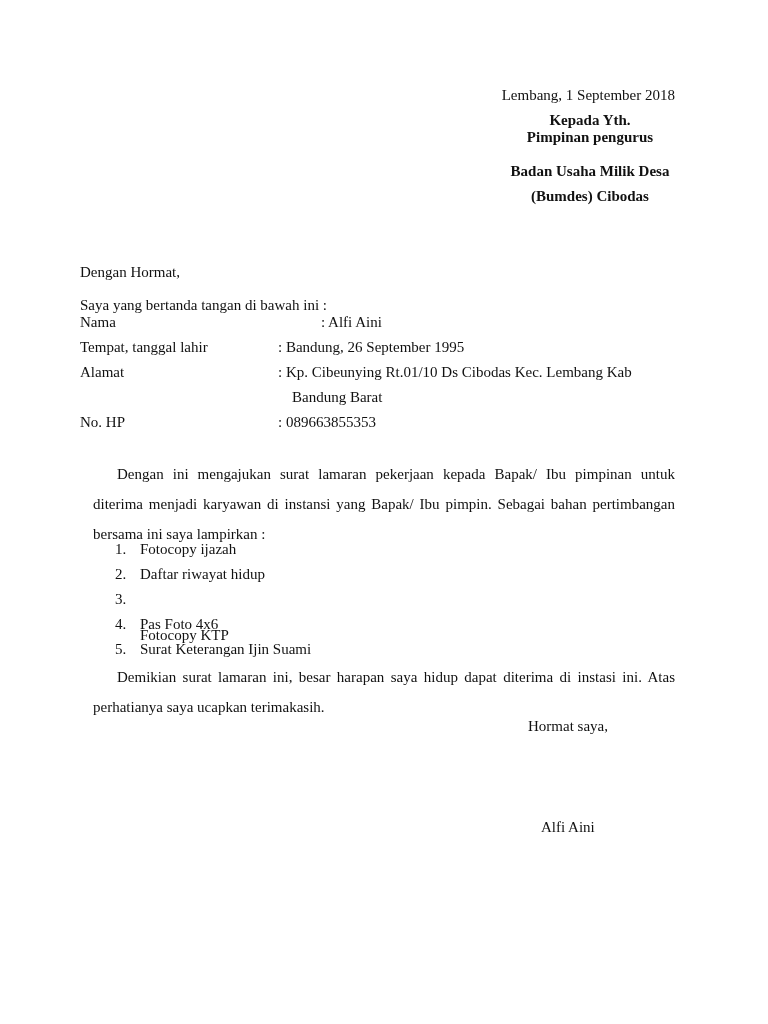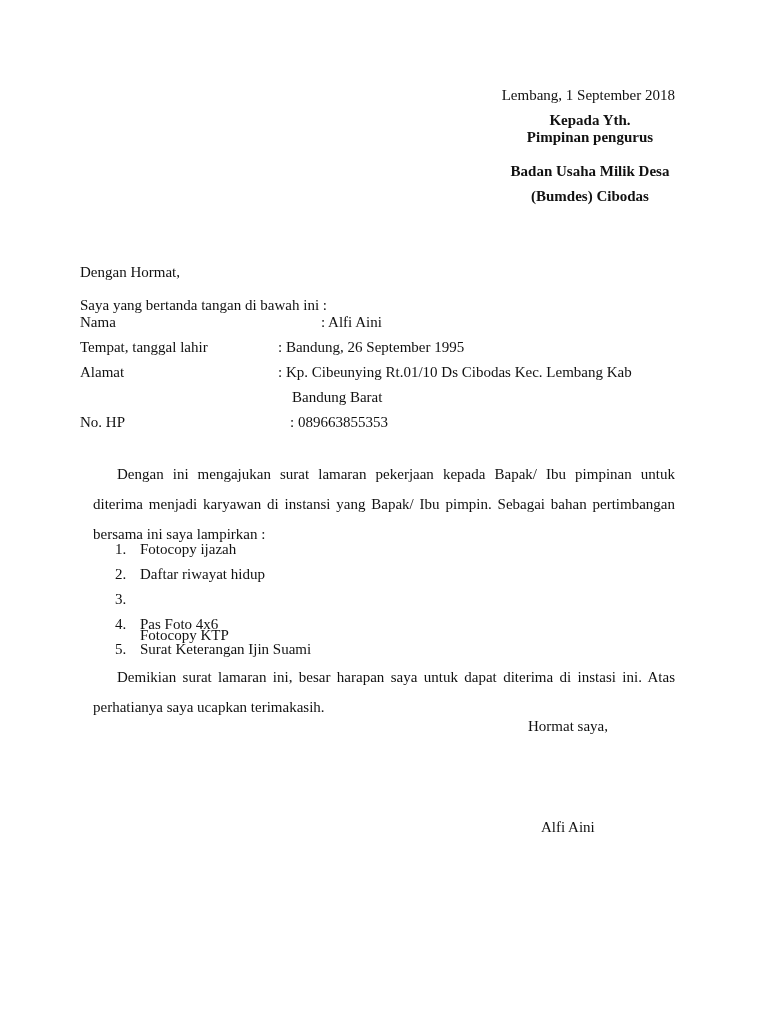--- a/index.html
+++ b/index.html
@@ -51,33 +51,33 @@
   <div class="abs colon" style="top:313px;margin-left:43px;">: Alfi Aini</div>
 
   <div class="abs left" style="top:338px;">Tempat, tanggal lahir</div>
   <div class="abs colon" style="top:338px;">: Bandung, 26 September 1995</div>
 
   <div class="abs left" style="top:363px;">Alamat</div>
   <div class="abs colon" style="top:363px;">: Kp. Cibeunying Rt.01/10 Ds Cibodas Kec. Lembang Kab</div>
   <div class="abs" style="left:292px; top:388px;">Bandung Barat</div>
 
   <div class="abs left" style="top:413px;">No. HP</div>
-  <div class="abs colon" style="top:413px;margin-left:12px;">: 089663855353</div>
+  <div class="abs colon" style="top:413px;">: 089663855353</div>
 
   <div class="para" style="top:459px;">Dengan ini mengajukan surat lamaran pekerjaan kepada Bapak/ Ibu pimpinan untuk diterima menjadi karyawan di instansi yang Bapak/ Ibu pimpin. Sebagai bahan pertimbangan bersama ini saya lampirkan :</div>
 
   <div class="abs list-num" style="top:540px;">1.</div>
   <div class="abs list-txt" style="top:540px;">Fotocopy ijazah</div>
   <div class="abs list-num" style="top:565px;">2.</div>
   <div class="abs list-txt" style="top:565px;">Daftar riwayat hidup</div>
   <div class="abs list-num" style="top:590px;">3.</div>
   <div class="abs list-txt" style="top:590px;margin-top:36px;">Fotocopy KTP</div>
   <div class="abs list-num" style="top:615px;">4.</div>
   <div class="abs list-txt" style="top:615px;">Pas Foto 4x6</div>
   <div class="abs list-num" style="top:640px;">5.</div>
   <div class="abs list-txt" style="top:640px;">Surat Keterangan Ijin Suami</div>
 
-  <div class="para" style="top:662px;">Demikian surat lamaran ini, besar harapan saya untuk dapat diterima di instasi ini. Atas perhatianya saya ucapkan terimakasih.</div>
+  <div class="para" style="top:662px;">Demikian surat lamaran ini, besar harapan saya hidup dapat diterima di instasi ini. Atas perhatianya saya ucapkan terimakasih.</div>
 
   <div class="abs" style="left:528px; top:717px;">Hormat saya,</div>
   <div class="abs" style="left:541px; top:818px;">Alfi Aini</div>
 
 </div>
 
 </body></html>

